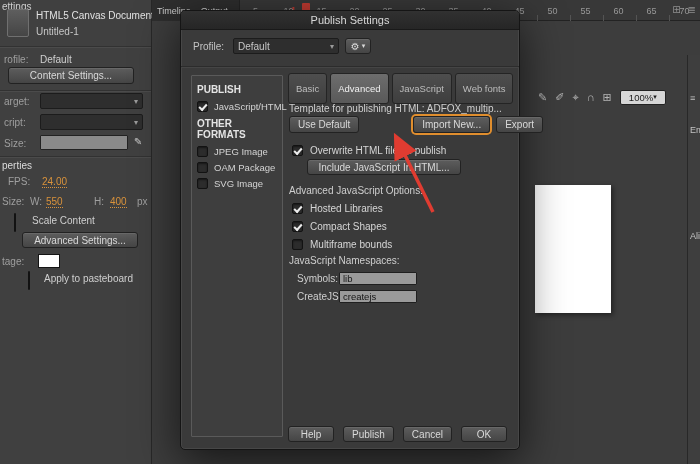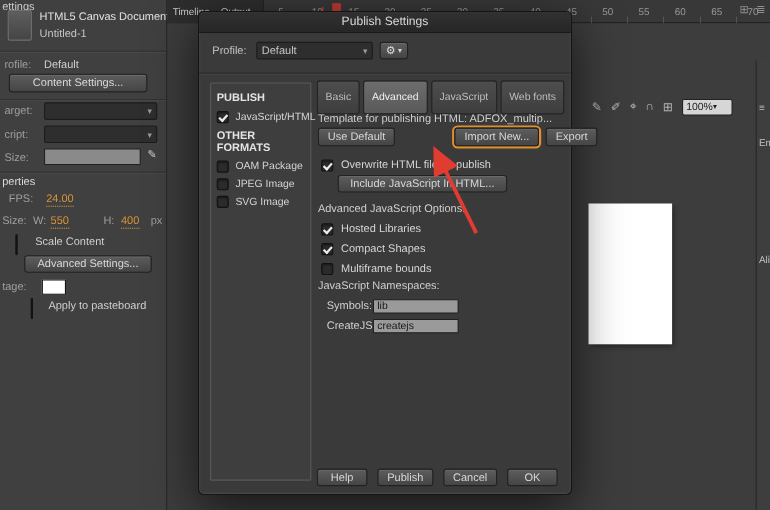--- a/index.html
+++ b/index.html
@@ -40,21 +40,21 @@
       background-image:repeating-linear-gradient(90deg,#545454 0 1px,transparent 1px 33px);
       background-size:100% 6px;background-position:0 100%;background-repeat:no-repeat;cursor:pointer;}
   .ruler-num{width:33px;flex:none;font-size:9px;color:#999;text-align:center;padding-right:2px;}
   #playhead-num{position:absolute;left:139px;top:5px;font-size:9px;color:var(--playhead);font-weight:bold;}
   #playhead{position:absolute;left:150px;top:3px;width:8px;height:13px;background:var(--playhead);border-radius:1px;cursor:grab;}
   .tb-icon{font-size:10px;color:#8f8f8f;cursor:pointer;}
 
   
   #stage-toolbar{position:absolute;left:538px;top:88px;height:18px;display:flex;align-items:center;gap:8px;}
   .st-icon{font-size:11px;color:#b5b5b5;cursor:pointer;}
-  .zoom{display:flex;align-items:center;justify-content:flex-start;width:46px;height:15px;padding:0 3px;
+  .zoom{display:flex;align-items:center;justify-content:center;width:46px;height:15px;padding:0 3px;
       background:#d6d6d6;border:1px solid #222;border-radius:2px;color:#1c1c1c;font-size:9.5px;cursor:pointer;}
   #stage{position:absolute;left:535px;top:185px;width:76px;height:128px;background:var(--stage);
       box-shadow:2px 2px 5px rgba(0,0,0,.45);cursor:crosshair;}
   #right-strip{position:absolute;left:687px;top:55px;width:13px;height:409px;background:#3e3e3e;
       border-left:1px solid #282828;overflow:hidden;}
   #right-strip span{position:absolute;left:2px;font-size:9px;color:#c2c2c2;white-space:nowrap;}
 
   
   #dialog{position:absolute;left:180px;top:10px;width:340px;height:440px;background:#3a3a3a;
       border:1px solid #151515;border-radius:5px;box-shadow:0 12px 45px rgba(0,0,0,.65), inset 0 0 0 1px #474747;z-index:10;}
@@ -227,26 +227,26 @@
       <div>
   <div class="fmt-row">
     <span class="cb checked"></span>
     <span class="fl">JavaScript/HTML</span>
   </div>
 </div>
       <div class="fmt-head">OTHER FORMATS</div>
       <div>
   <div class="fmt-row">
     <span class="cb"></span>
-    <span class="fl">OAM Package</span>
+    <span class="fl">JPEG Image</span>
   </div>
 
   <div class="fmt-row">
     <span class="cb"></span>
-    <span class="fl">JPEG Image</span>
+    <span class="fl">OAM Package</span>
   </div>
 
   <div class="fmt-row">
     <span class="cb"></span>
     <span class="fl">SVG Image</span>
   </div>
 </div>
     </div>
 
     <div class="tabs">

